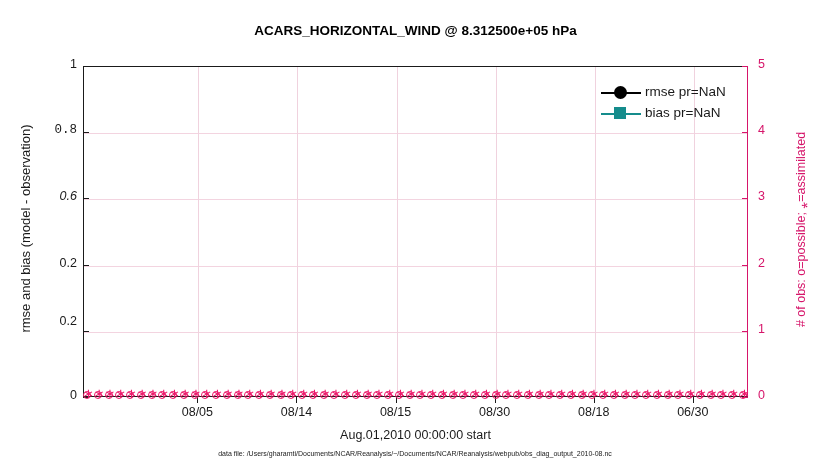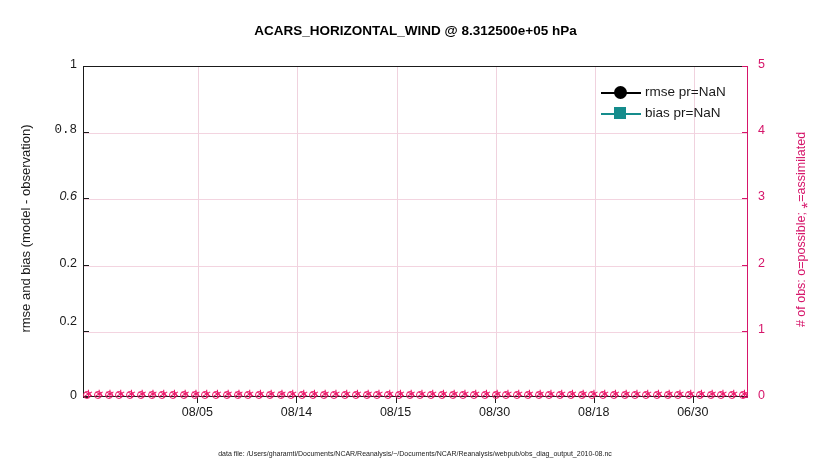--- a/index.html
+++ b/index.html
@@ -324,20 +324,21 @@
       <div class="xtick-label" style="left: 296.465px;">08/14</div>
       <div class="xtick-mark" style="left: 395.55px;"></div>
       <div class="xtick-label" style="left: 395.55px;">08/15</div>
       <div class="xtick-mark" style="left: 494.635px;"></div>
       <div class="xtick-label" style="left: 494.635px;">08/30</div>
       <div class="xtick-mark" style="left: 593.72px;"></div>
       <div class="xtick-label" style="left: 593.72px;">08/18</div>
       <div class="xtick-mark" style="left: 692.805px;"></div>
       <div class="xtick-label" style="left: 692.805px;">06/30</div>
     </div>
+  <div id="xlabel">Aug.01,2010 00:00:00 start</div>
 
   <div id="obs-row">
       <div class="obs-marker" style="left: 0px;">
         <div class="obs-circle"></div>
         <div class="obs-star">∗</div>
       </div>
       <div class="obs-marker" style="left: 10.7541px;">
         <div class="obs-circle"></div>
         <div class="obs-star">∗</div>
       </div>

